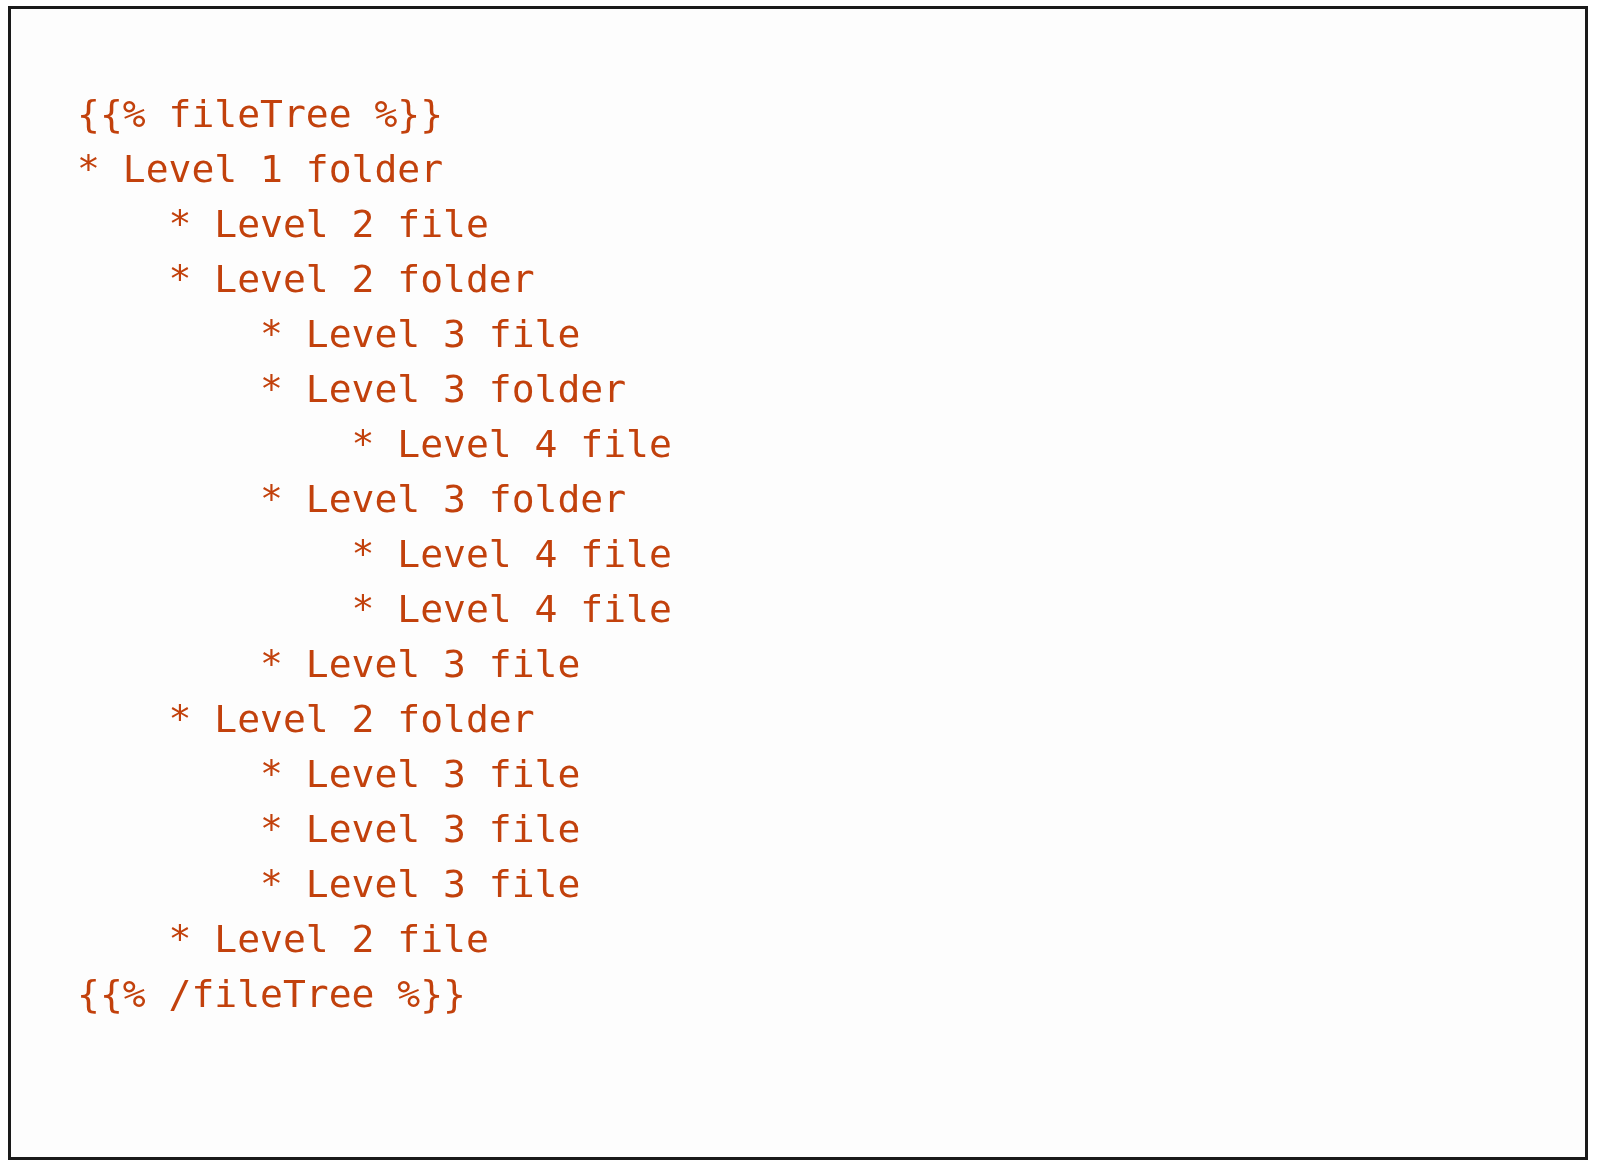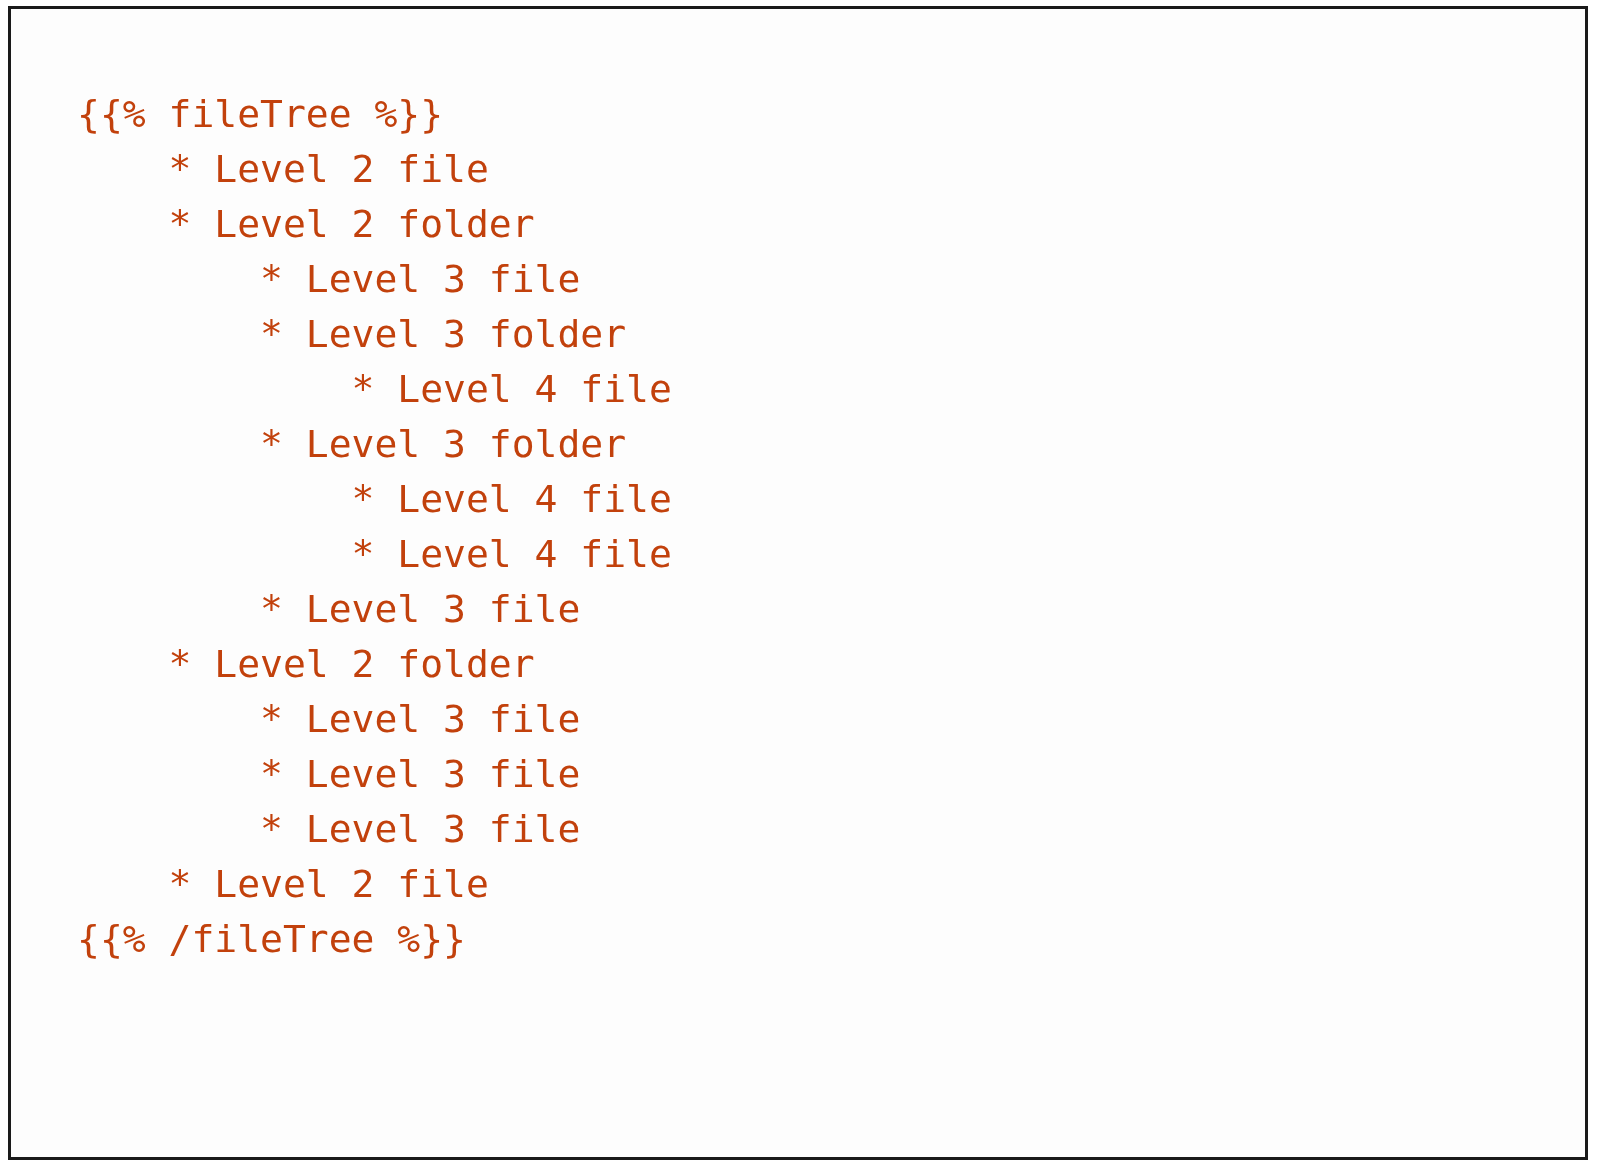--- a/index.html
+++ b/index.html
@@ -45,20 +45,21 @@
     white-space: pre;
   }
 </style>
 </head>
 <body>
 
 <div id="page">
   <div class="code-frame">
     <div class="code-block" id="code-block">
         <div class="code-line"><span class="ws"></span><span>{{% fileTree %}}</span></div>
+        <div class="code-line"><span class="ws"></span><span>* Level 1 folder</span></div>
         <div class="code-line"><span class="ws">    </span><span>* Level 2 file</span></div>
         <div class="code-line"><span class="ws">    </span><span>* Level 2 folder</span></div>
         <div class="code-line"><span class="ws">        </span><span>* Level 3 file</span></div>
         <div class="code-line"><span class="ws">        </span><span>* Level 3 folder</span></div>
         <div class="code-line"><span class="ws">            </span><span>* Level 4 file</span></div>
         <div class="code-line"><span class="ws">        </span><span>* Level 3 folder</span></div>
         <div class="code-line"><span class="ws">            </span><span>* Level 4 file</span></div>
         <div class="code-line"><span class="ws">            </span><span>* Level 4 file</span></div>
         <div class="code-line"><span class="ws">        </span><span>* Level 3 file</span></div>
         <div class="code-line"><span class="ws">    </span><span>* Level 2 folder</span></div>

